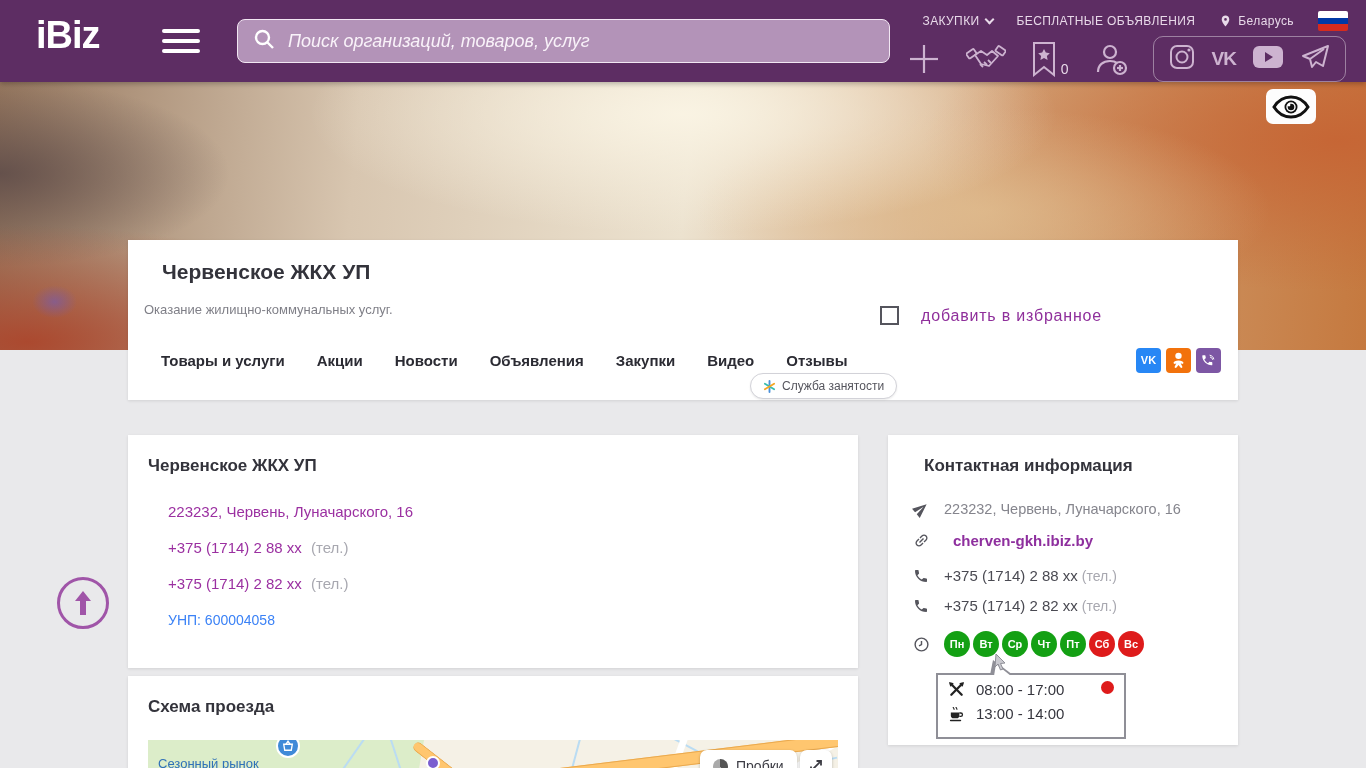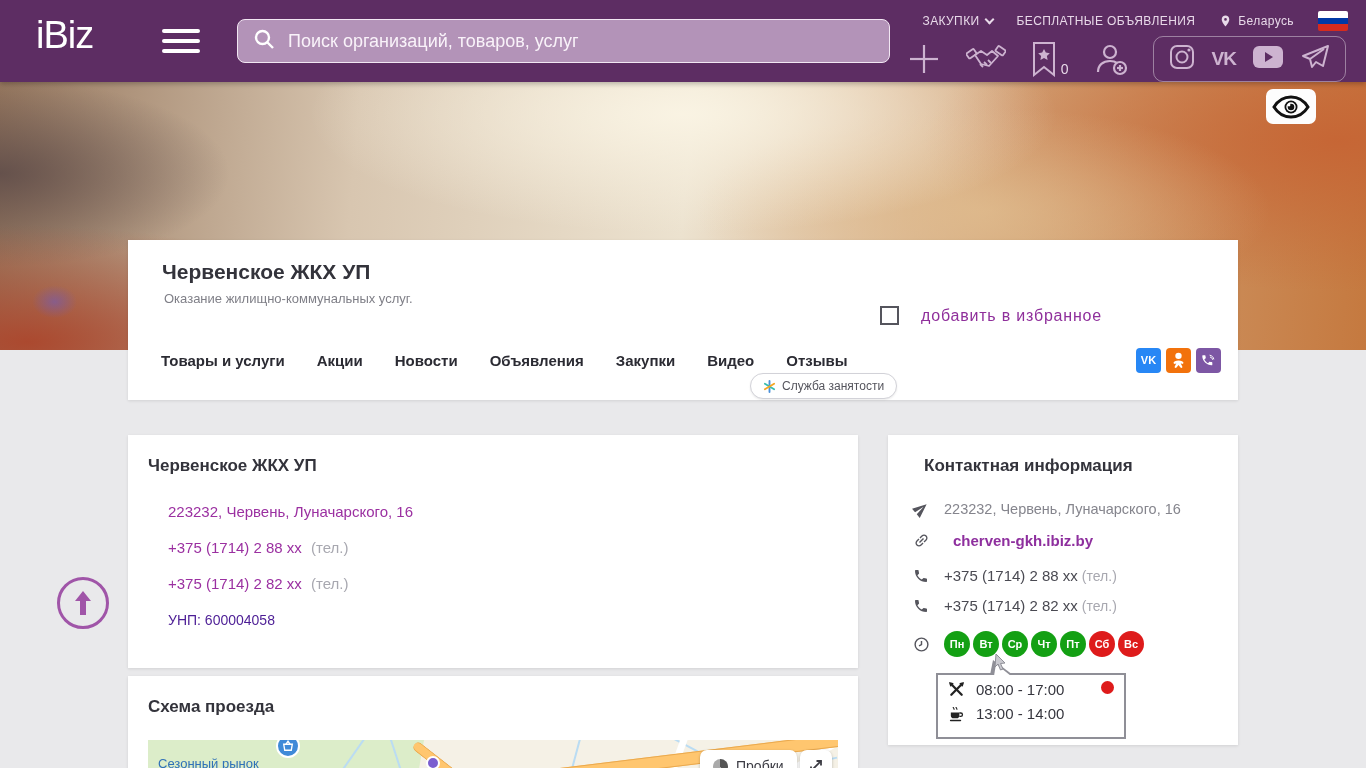--- a/index.html
+++ b/index.html
@@ -8,25 +8,25 @@
     --vk:#2787f5; --ok:#f2720c; --viber:#7d57a4;
     --page_bg:#e9e9eb; --text_dark:#33333b; --text_grey:#85858d; --text_note:#a8a8b0;
   }
   *{margin:0;padding:0;box-sizing:border-box;font-family:"Liberation Sans",sans-serif;}
   html,body{width:1366px;height:768px;}
   body{position:relative;background:var(--page_bg);overflow:hidden;}
   .card{position:absolute;background:#fff;box-shadow:0 1px 3px rgba(0,0,0,.10);}
 
   
   .header{position:absolute;top:0;left:0;width:1366px;height:82px;background:var(--header_bg);z-index:40;box-shadow:0 2px 5px rgba(0,0,0,.25);}
-  .logo{position:absolute;left:36px;top:14px;color:#fff;font-size:38px;font-weight:400;letter-spacing:-1px;}
+  .logo{position:absolute;left:36px;top:14px;color:#fff;font-size:38px;font-weight:700;letter-spacing:-1px;}
   .burger{position:absolute;left:162px;top:29px;width:38px;cursor:pointer;}
   .burger i{display:block;height:4px;background:#fff;border-radius:2px;margin-bottom:6px;}
   .search{position:absolute;left:237px;top:19px;width:653px;height:44px;background:#b393b8;border:1px solid #f2e7f3;border-radius:8px;display:flex;align-items:center;padding:0 14px;gap:12px;}
-  .search input{flex:1;background:transparent;border:none;outline:none;color:#4c1d95;font-size:18px;}
+  .search input{flex:1;background:transparent;border:none;outline:none;color:#4c1d95;font-size:18px;font-style:italic;}
   .search input::placeholder{color:#fdf8fd;opacity:.95;}
   .hdr-row1{position:absolute;top:11px;right:18px;display:flex;align-items:center;gap:24px;color:#e8d9e9;font-size:12px;letter-spacing:.4px;}
   .hdr-row1 .itm{display:flex;align-items:center;gap:6px;cursor:pointer;white-space:nowrap;}
   .chev{width:7px;height:7px;border-right:2px solid #e8d9e9;border-bottom:2px solid #e8d9e9;transform:rotate(45deg);margin-top:-3px;}
   .flag{width:30px;height:20px;border-radius:2px;overflow:hidden;display:flex;flex-direction:column;cursor:pointer;}
   .flag i{flex:1;}
   .hdr-row2{position:absolute;top:36px;right:20px;display:flex;align-items:center;gap:24px;}
   .hicon{color:#cdb3d0;cursor:pointer;display:flex;align-items:flex-end;}
   .socialbar{display:flex;align-items:center;gap:17px;border:1px solid rgba(255,255,255,.4);border-radius:10px;padding:6px 15px;}
   .socialbar .vk-txt{color:#cdb3d0;font-weight:900;font-size:19px;letter-spacing:-1px;cursor:pointer;}
@@ -40,42 +40,42 @@
       radial-gradient(30% 55% at 72% 48%, rgba(224,188,142,.8), rgba(224,188,142,0) 70%),
       radial-gradient(46% 85% at 98% 22%, rgba(198,100,52,.92), rgba(198,100,52,0) 66%),
       radial-gradient(36% 62% at 2% 97%, rgba(172,70,44,.95), rgba(172,70,44,0) 70%),
       radial-gradient(24% 50% at 0% 34%, rgba(92,74,72,.85), rgba(92,74,72,0) 70%),
       linear-gradient(95deg,#97785f 0%,#d8c6b0 26%,#ece2cf 50%,#d2a377 74%,#c5793f 100%);}
   .eye-btn{position:absolute;left:1266px;top:89px;width:50px;height:35px;background:#fdfdfd;border-radius:7px;display:flex;align-items:center;justify-content:center;cursor:pointer;z-index:45;}
 
   
   .main-card{left:128px;top:240px;width:1110px;height:160px;z-index:20;}
   .c-title{padding:20px 34px 0;font-size:21px;font-weight:bold;color:var(--text_dark);}
-  .c-sub{padding:7px 36px 0;font-size:13px;color:#7f7f87;}
+  .c-sub{padding:7px 16px 0;font-size:13px;color:#7f7f87;margin-top:11px;}
   .favorite{position:absolute;top:66px;right:136px;display:flex;align-items:center;gap:22px;cursor:pointer;}
   .favorite .box{width:19px;height:19px;border:2px solid #55555d;background:#fff;}
   .favorite .lbl{color:#8f2f9b;font-weight:normal;font-size:16px;letter-spacing:.8px;}
   .tabs{position:absolute;left:17px;right:17px;top:97px;height:46px;display:flex;}
   .tab{display:flex;align-items:center;padding:0 16px;font-size:15px;font-weight:bold;color:#2b2b33;cursor:pointer;white-space:nowrap;}
   .tab[data-active="true"]{background:#ececee;color:var(--tab_active);}
   .mini-socials{margin-left:auto;display:flex;align-items:center;gap:5px;}
   .msoc{width:25px;height:25px;border-radius:4px;display:flex;align-items:center;justify-content:center;cursor:pointer;color:#fff;}
   .msoc.vk{background:var(--vk);font-size:11px;font-weight:900;}
   .msoc.ok{background:var(--ok);}
   .msoc.viber{background:var(--viber);}
   .emp-badge{position:absolute;left:622px;top:133px;height:26px;display:flex;align-items:center;gap:6px;background:#fff;border:1px solid #d2d2d8;border-radius:14px;padding:0 12px;font-size:12px;color:#55555d;box-shadow:0 1px 2px rgba(0,0,0,.08);white-space:nowrap;z-index:25;}
 
   
   .about-card{left:128px;top:435px;width:730px;height:233px;}
   .sec-h{padding:21px 20px 0;font-size:17px;font-weight:bold;color:var(--text_dark);}
   .addr-link{margin:27px 0 0 40px;font-size:15px;color:var(--accent);cursor:pointer;width:fit-content;}
   .ph-row{margin:19px 0 0 40px;font-size:15px;}
   .ph-row .num{color:var(--accent);cursor:pointer;}
   .ph-row .note{color:var(--text_note);margin-left:5px;}
-  .unp{margin:20px 0 0 40px;font-size:14px;color:#4c1d95;}
+  .unp{margin:20px 0 0 40px;font-size:14px;color:#3b82f6;}
 
   
   .map-card{left:128px;top:676px;width:730px;height:400px;}
   .map-box{position:absolute;left:20px;right:20px;top:64px;height:320px;background:#f5f1e6;overflow:hidden;}
   .map-green{position:absolute;left:0;top:0;width:100%;height:100%;background:#dcedc9;clip-path:polygon(0 0,40% 0,32% 100%,0 100%);}
   .mline{position:absolute;background:#badcf3;}
   .mroad{position:absolute;background:#ffc66f;border-top:1px solid #eaa94e;border-bottom:1px solid #eaa94e;}
   .mwhite{position:absolute;background:#fff;}
   .map-label{position:absolute;left:10px;top:16px;color:#2f71b8;font-size:13px;}
   .poi-basket{position:absolute;left:128px;top:-6px;width:24px;height:24px;border-radius:50%;background:#3f8ad8;border:2px solid #fff;display:flex;align-items:center;justify-content:center;}

